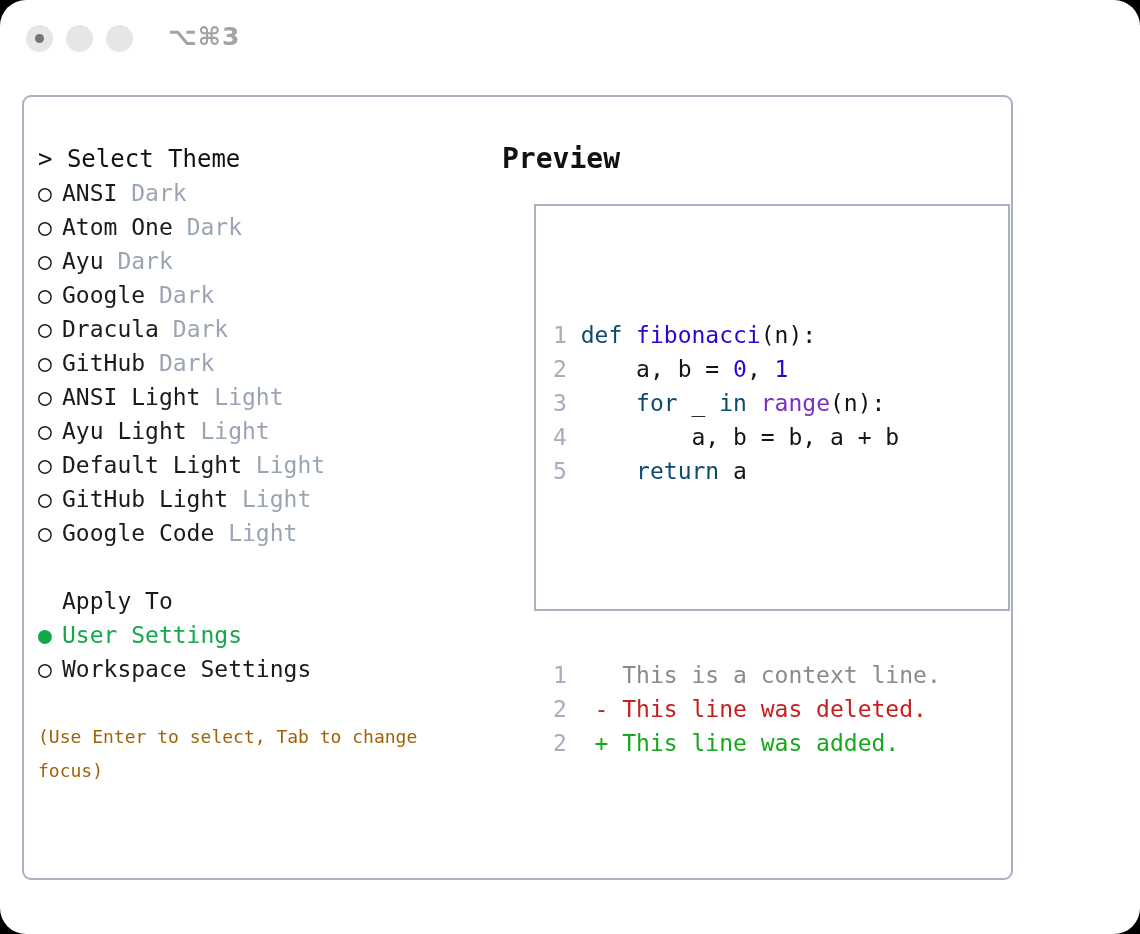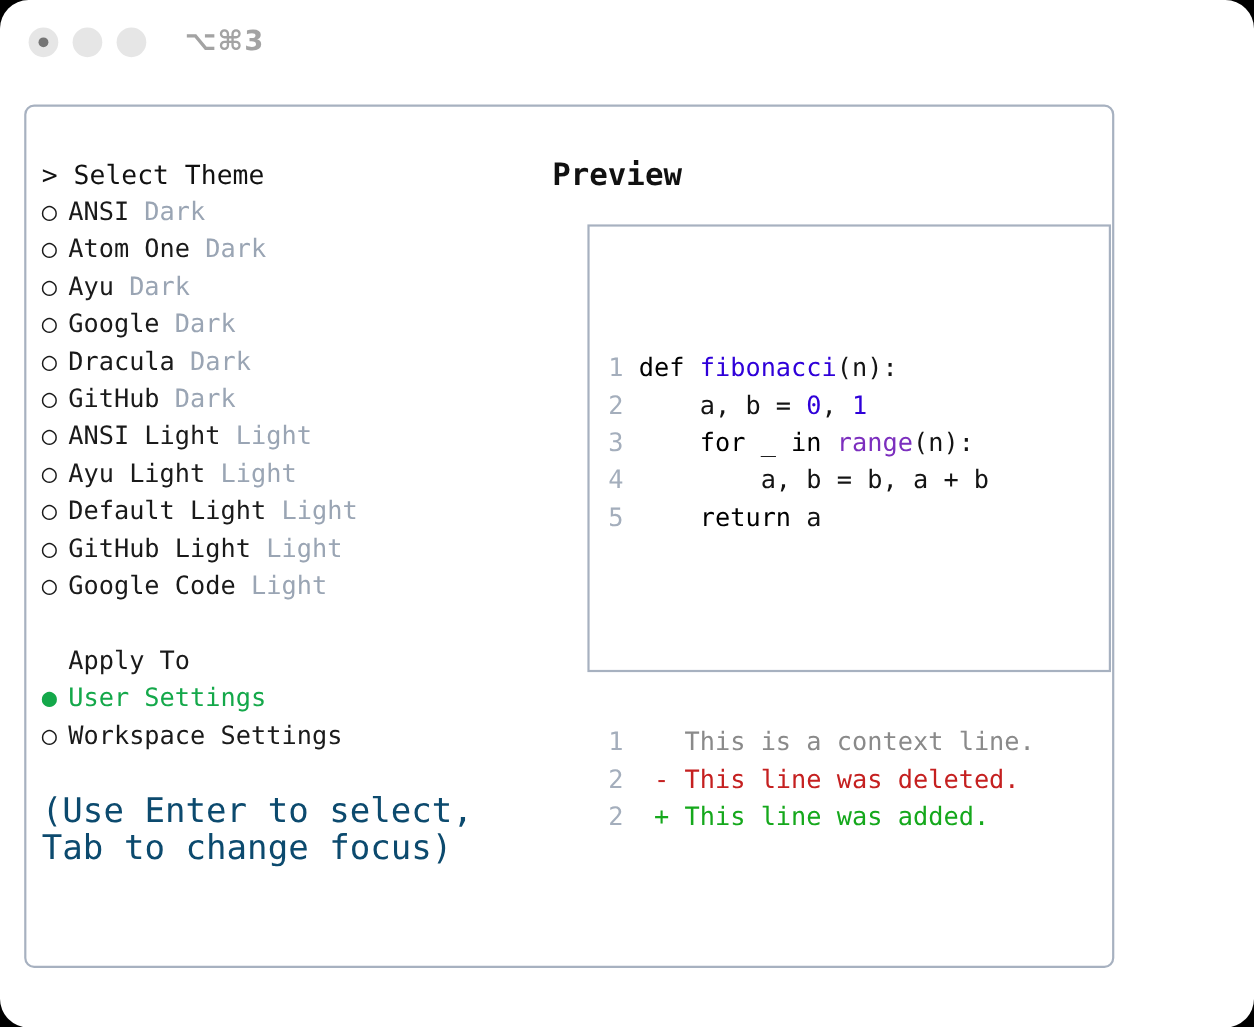--- a/index.html
+++ b/index.html
@@ -114,23 +114,23 @@
   .opt-row.sel .opt-label { color: #14a84a; }
   .opt-label { color: #1a1a1a; }
   .opt-kind {
     color: #9aa5b4;
   }
 
   .spacer-sm { height: 34px; }
   .spacer-md { height: 34px; }
 
   .hint {
-    font-size: 31px;
-    line-height: 34px;
-    color: #0c4a6e;
+    font-size: 18px;
+    line-height: 34px;
+    color: #a16207;
     white-space: pre-wrap;
     width: 410px;
   }
 
   
   .preview-title {
     font-size: 28px;
     font-weight: bold;
     color: #111111;
     line-height: 34px;
@@ -150,21 +150,21 @@
     position: absolute;
     left: 17px;
     top: 44px;
     font-size: 23px;
     line-height: 34px;
     white-space: pre;
   }
   .ln {
     color: #a4aebc;
   }
-  .tok-kw   { color: #000000; margin-top: 17px; }
+  .tok-kw   { color: #0c4a6e; margin-top: 17px; }
   .tok-fn   { color: #2f00d9; }
   .tok-call { color: #7c2fbe; }
   .tok-num  { color: #2f00d9; }
   .tok-pln  { color: #141414; }
 
   .blank-line { height: 34px; }
 
   .diff-ctx { color: #8a8a8a; }
   .diff-del { color: #c52020; }
   .diff-add { color: #15a81c; }

